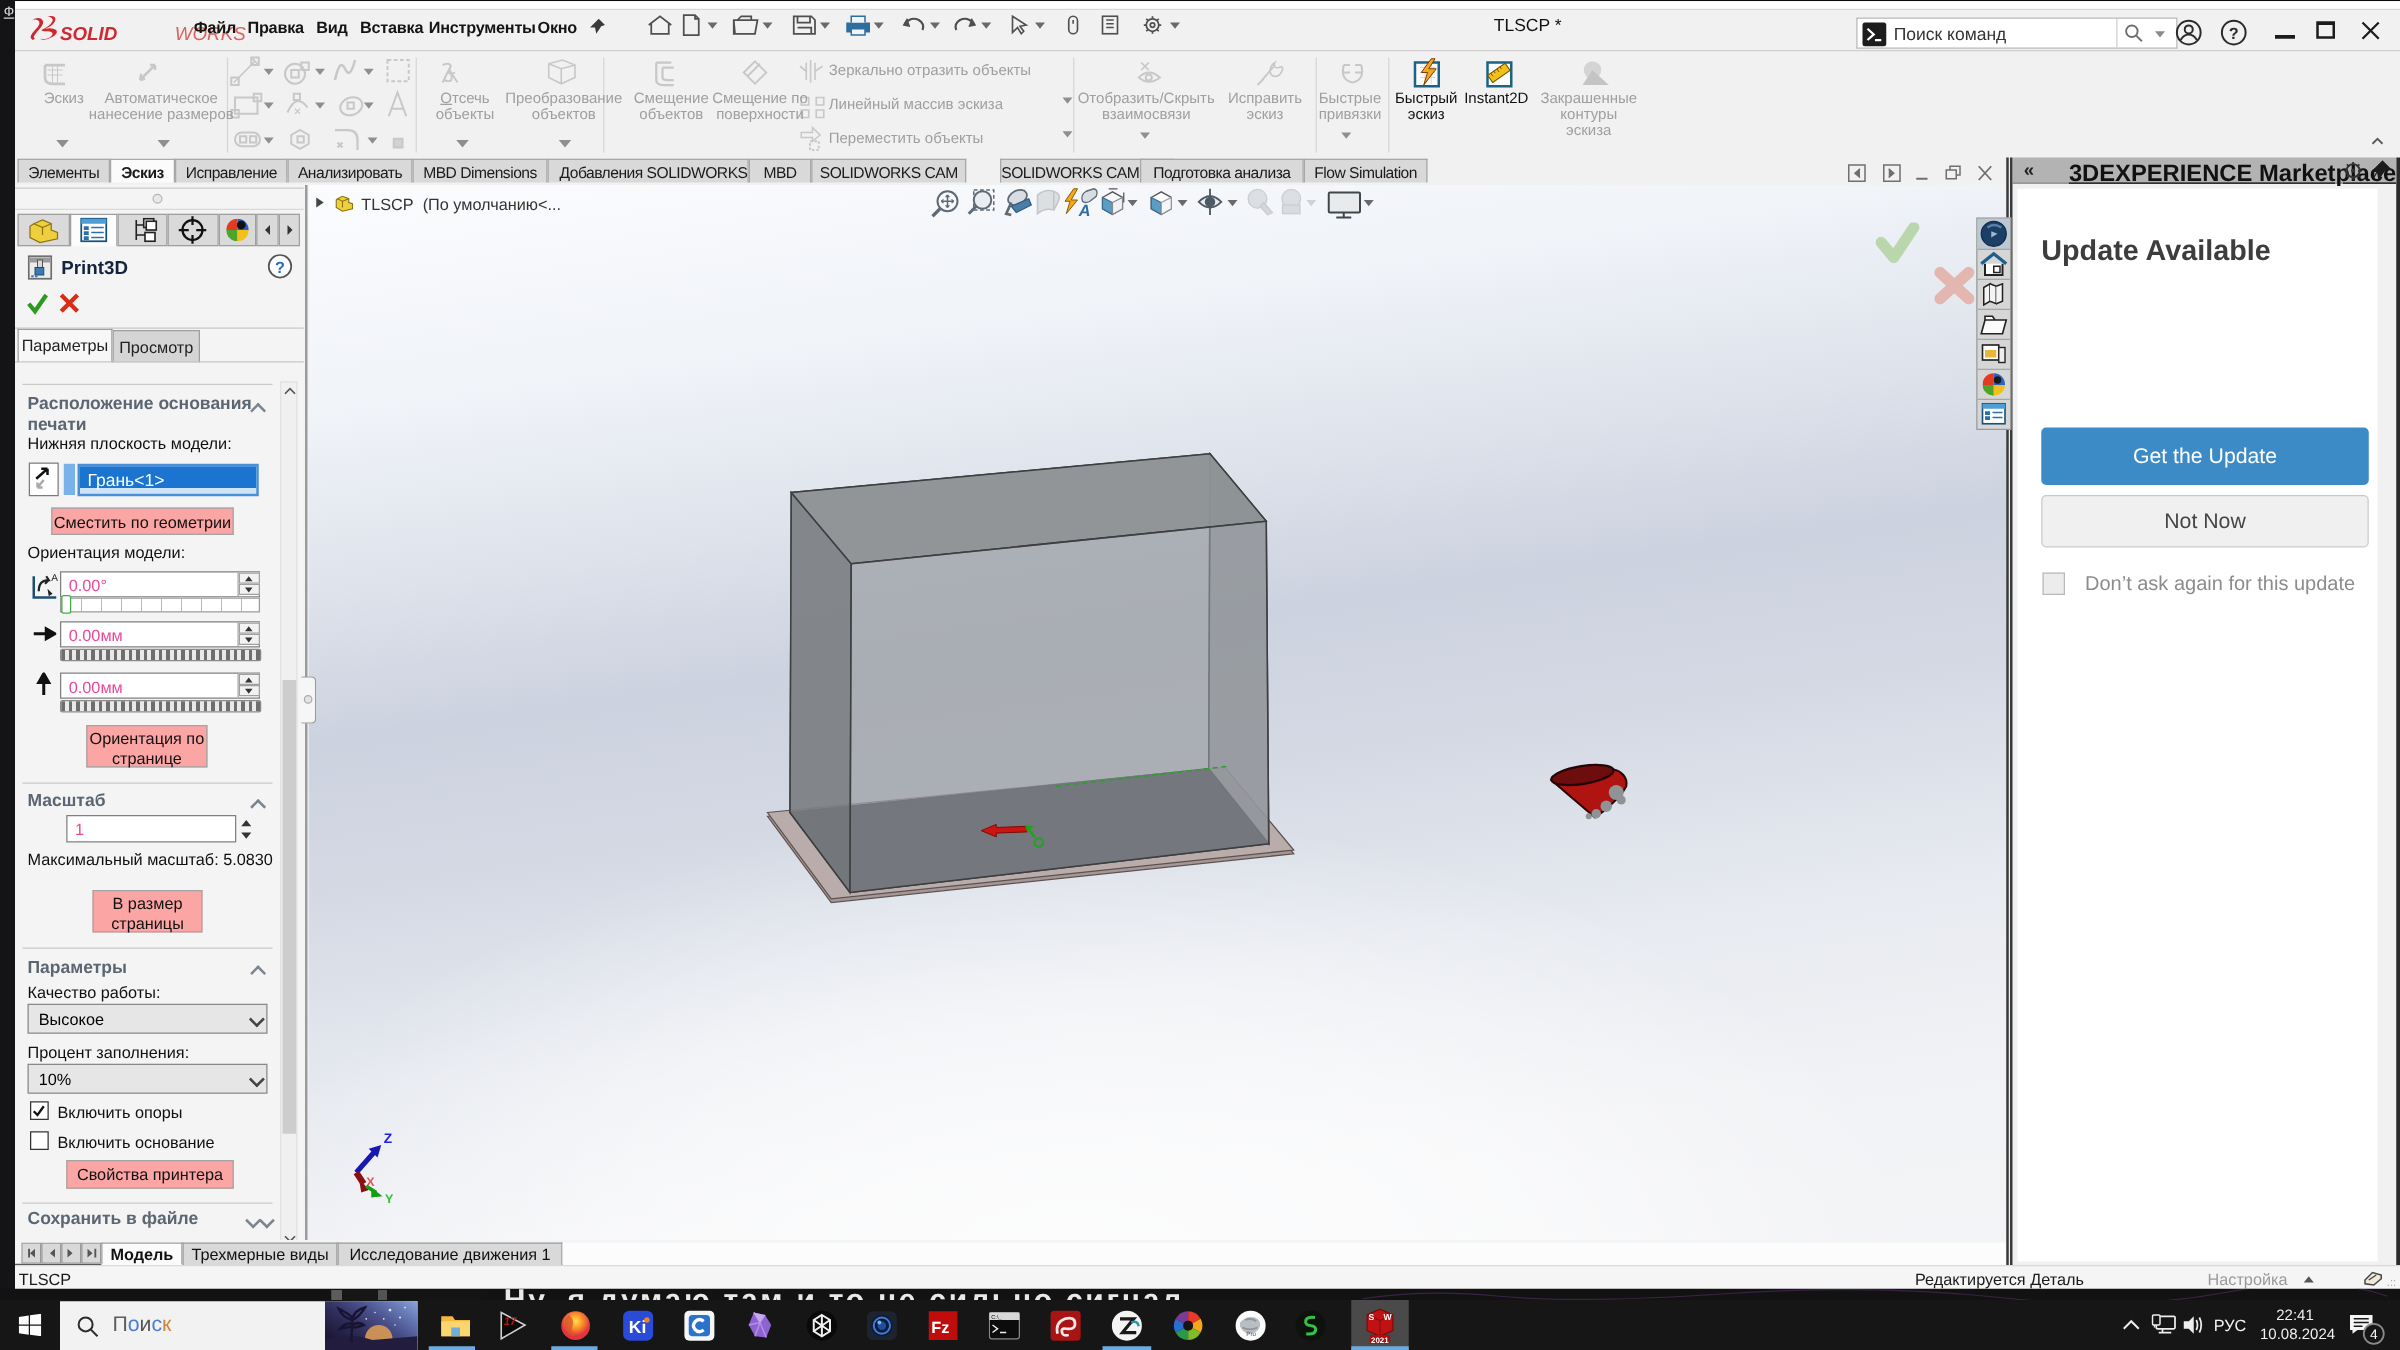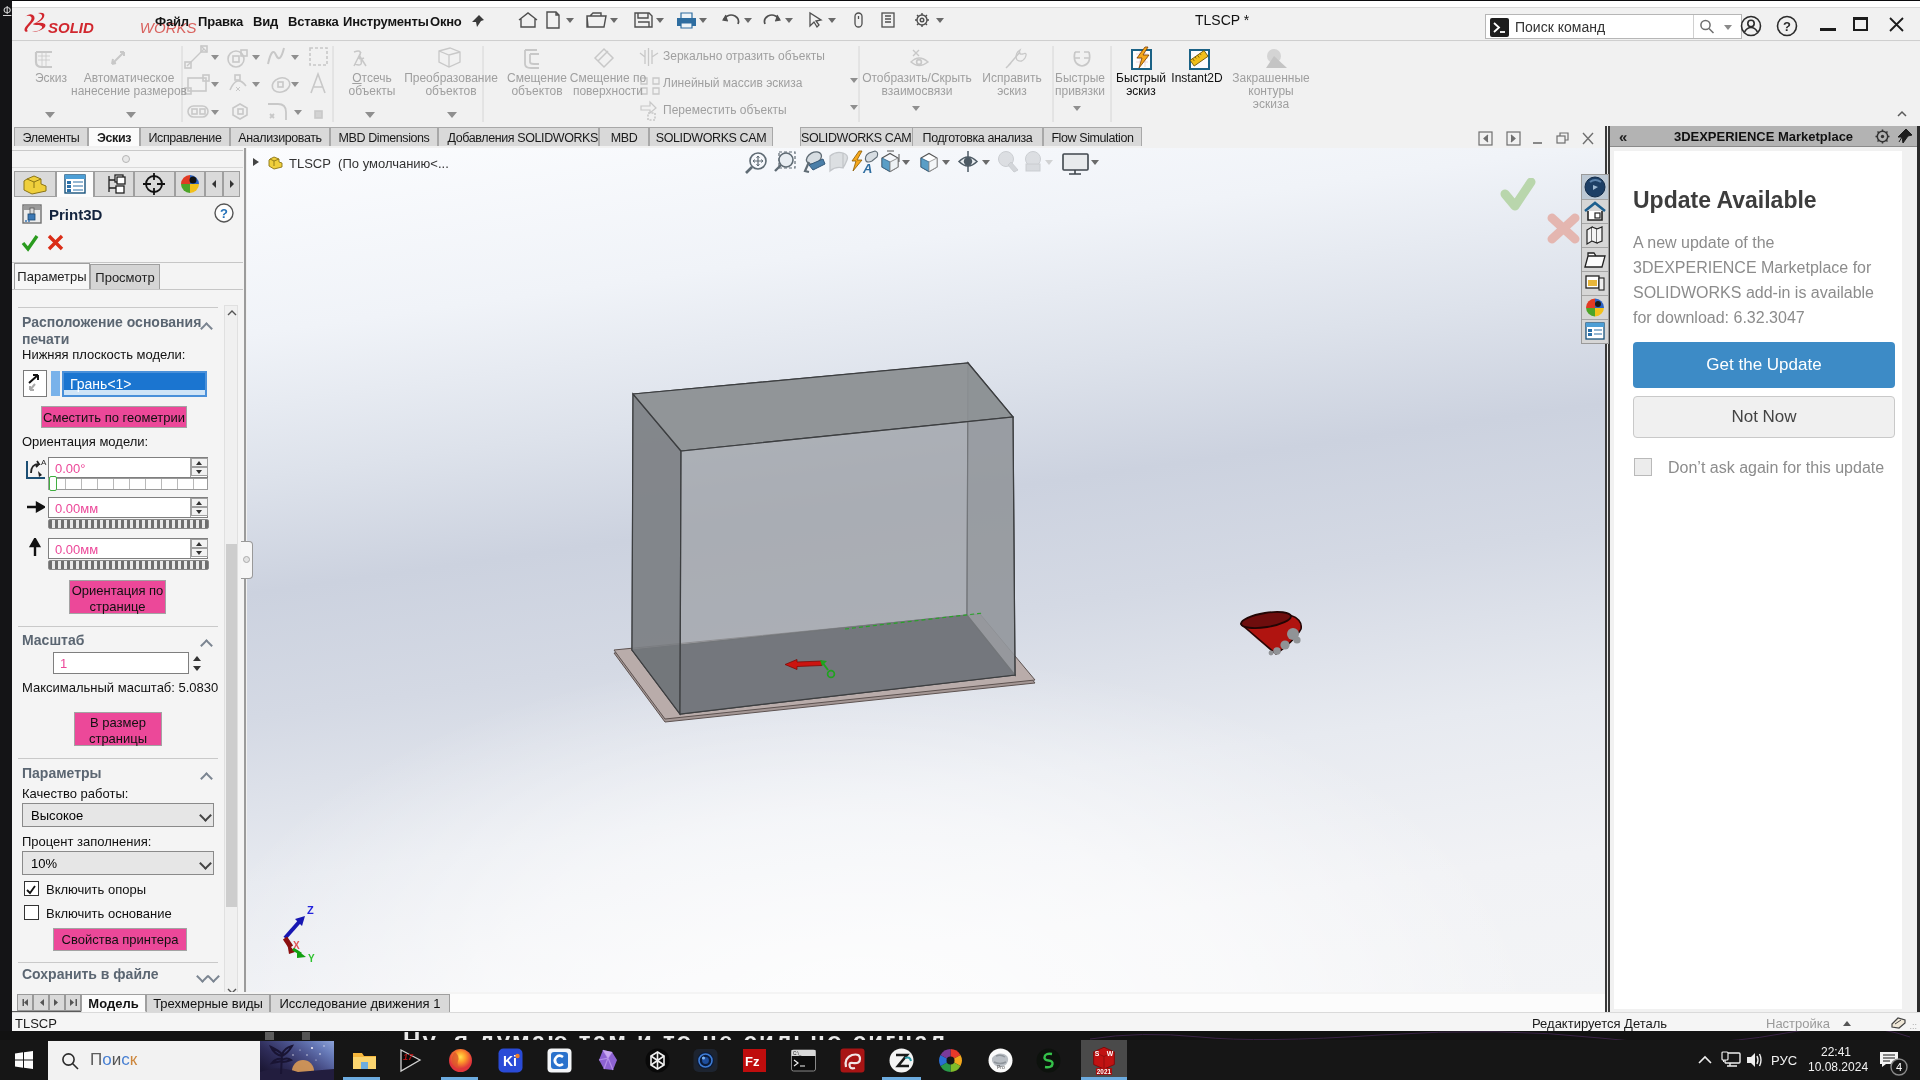--- a/index.html
+++ b/index.html
@@ -21,21 +21,21 @@
 .ctab{position:absolute;top:1px;height:19px;background:#d9d9d9;border:1px solid #a8a8a8;border-bottom:none;font-size:12.5px;color:#1a1a1a;text-align:center;line-height:20px;white-space:nowrap;overflow:hidden;letter-spacing:-0.4px;}
 .ctab.act{background:#fbfbfb;font-weight:bold;z-index:2;}
 
 #lpanel{position:absolute;left:0;top:147px;width:234px;height:845px;background:#f4f4f4;}
 .fmtab{position:absolute;top:23px;height:26px;background:#dadada;border:1px solid #9f9f9f;}
 .fmtab.act{background:#fcfcfc;border-bottom:none;}
 .sect{position:absolute;left:10px;width:186px;font-size:14px;font-weight:bold;color:#5b6672;}
 .lbl{position:absolute;left:10px;font-size:13px;color:#101010;}
 .chev{position:absolute;width:9px;height:9px;border-left:2px solid #7b8591;border-top:2px solid #7b8591;}
 .fld{position:absolute;background:#fff;border:1px solid #7f7f7f;font-size:13px;color:#ec4899;}
-.pbtn{position:absolute;background:#ec4899;border:1px solid #a3a3a3;font-size:13px;color:#111;text-align:center;}
+.pbtn{position:absolute;background:#fca5a5;border:1px solid #a3a3a3;font-size:13px;color:#111;text-align:center;}
 .hr{position:absolute;left:6px;width:200px;height:1px;background:#c9c9c9;}
 .ruler{position:absolute;height:10px;background:repeating-linear-gradient(90deg,#6e6e6e 0 3px,#e9e9e9 3px 6px);border:1px solid #8a8a8a;border-radius:2px;}
 .combo{position:absolute;background:#e6e6e6;border:1px solid #8a8a8a;font-size:13px;color:#000;}
 
 #viewport{position:absolute;left:235px;top:147px;width:1363px;height:845px;
  background:radial-gradient(ellipse 950px 520px at 45% 104%, rgba(255,255,255,0.85) 0%, rgba(255,255,255,0.55) 40%, rgba(255,255,255,0) 72%),linear-gradient(172deg,#fbfcfe 0%,#f0f3f8 18%,#dde2eb 32%,#ccd2df 43%,#d4d9e4 55%,#e7eaf0 71%,#f1f2f5 86%,#f3f4f6 100%);}
 
 #rpanel{position:absolute;left:1598px;top:125px;width:310px;height:886px;background:#f1f1f1;border-right:3px solid #2b2b2b;}
 #rphead{position:absolute;left:0;top:0;width:100%;height:21px;background:#b3b3b3;border-bottom:1px solid #8a8a8a;}
 #rpcard{position:absolute;left:4px;top:25px;width:288px;height:858px;background:#fff;}
@@ -565,35 +565,34 @@
         <path d="M46 801 L54 806" stroke="#12a012" stroke-width="3"></path>
         <path d="M59 809 L50 802 L50 810 Z" fill="#12a012"></path>
         <text x="61" y="814" font-size="10" font-weight="bold" fill="#2ec22e">Y</text>
       </g>
     </svg>
   </div>
   <div class="abs" style="left:1593px;top:125px;width:5px;height:886px;background:#f0f0f0;border-left:2px solid #3a3a3a;border-right:2px solid #3a3a3a;z-index:4;"></div>
   <div id="rpanel">
     <div id="rphead">
       <div class="abs" style="left:9px;top:2px;font-size:15px;font-weight:bold;color:#222;">«</div>
-      <div class="abs" style="left:0;top:3px;width:100%;text-align:center;font-size:13px;font-weight:bold;color:#111;">3DEXPERIENCE Marketplace</div>
+      <div class="abs" style="left:0;top:3px;width:100%;text-align:right;font-size:19px;font-weight:bold;color:#111;text-decoration:underline;">3DEXPERIENCE Marketplace</div>
       <svg class="abs" style="left:264px;top:2px;" width="17" height="17" viewBox="0 0 17 17">
           <circle cx="8.5" cy="8.5" r="5.2" stroke="#333" stroke-width="1.5" fill="none"></circle>
           <circle cx="8.5" cy="8.5" r="1.7" fill="#333"></circle>
           <g stroke="#333" stroke-width="1.5">
             <path d="M8.5 1.5 V4 M8.5 13 V15.5 M1.5 8.5 H4 M13 8.5 H15.5 M3.5 3.5 L5.3 5.3 M11.7 11.7 L13.5 13.5 M13.5 3.5 L11.7 5.3 M5.3 11.7 L3.5 13.5"></path>
           </g>
         </svg>
       <svg class="abs" style="left:287px;top:2px;" width="16" height="16" viewBox="0 0 16 16">
           <path d="M9 1 L15 7 L11 8 L6 15 L5 9 L1 9 Z M5 9 L2 14" fill="#1c1c1c" stroke="#1c1c1c" stroke-width="1"></path>
         </svg>
     </div>
     <div id="rpcard">
       <div class="abs" style="left:19px;top:36px;font-size:23px;font-weight:bold;color:#3d3d3d;">Update Available</div>
-      <div class="abs" style="left:19px;top:79px;width:258px;font-size:16px;line-height:25px;color:#8c8c8c;">A new update of the 3DEXPERIENCE Marketplace for SOLIDWORKS add-in is available for download: 6.32.3047</div>
       <div class="abs" style="left:19px;top:191px;width:262px;height:46px;background:#3d8bc6;border-radius:4px;color:#fff;font-size:17px;text-align:center;line-height:46px;">Get the Update</div>
       <div class="abs" style="left:19px;top:245px;width:262px;height:42px;background:#f0f0f0;border:1px solid #c9c9c9;border-radius:4px;color:#444;font-size:17px;text-align:center;line-height:40px;">Not Now</div>
       <div class="abs" style="left:20px;top:307px;width:18px;height:18px;background:#ececec;border:1px solid #b9b9b9;"></div>
       <div class="abs" style="left:54px;top:308px;font-size:16px;color:#8c8c8c;">Don’t ask again for this update</div>
     </div>
   </div>
 
   <div class="abs" style="left:1569px;top:173px;width:28px;height:170px;background:#d6d6d6;border:1px solid #9a9a9a;z-index:6;">
     <div class="abs" style="left:0;top:0;width:26px;height:25px;background:#bcc8d4;border-bottom:1px solid #a5a5a5;"><svg width="26" height="24" viewBox="0 0 26 24">
           <circle cx="13" cy="12" r="10" fill="#1d3f66"></circle>

